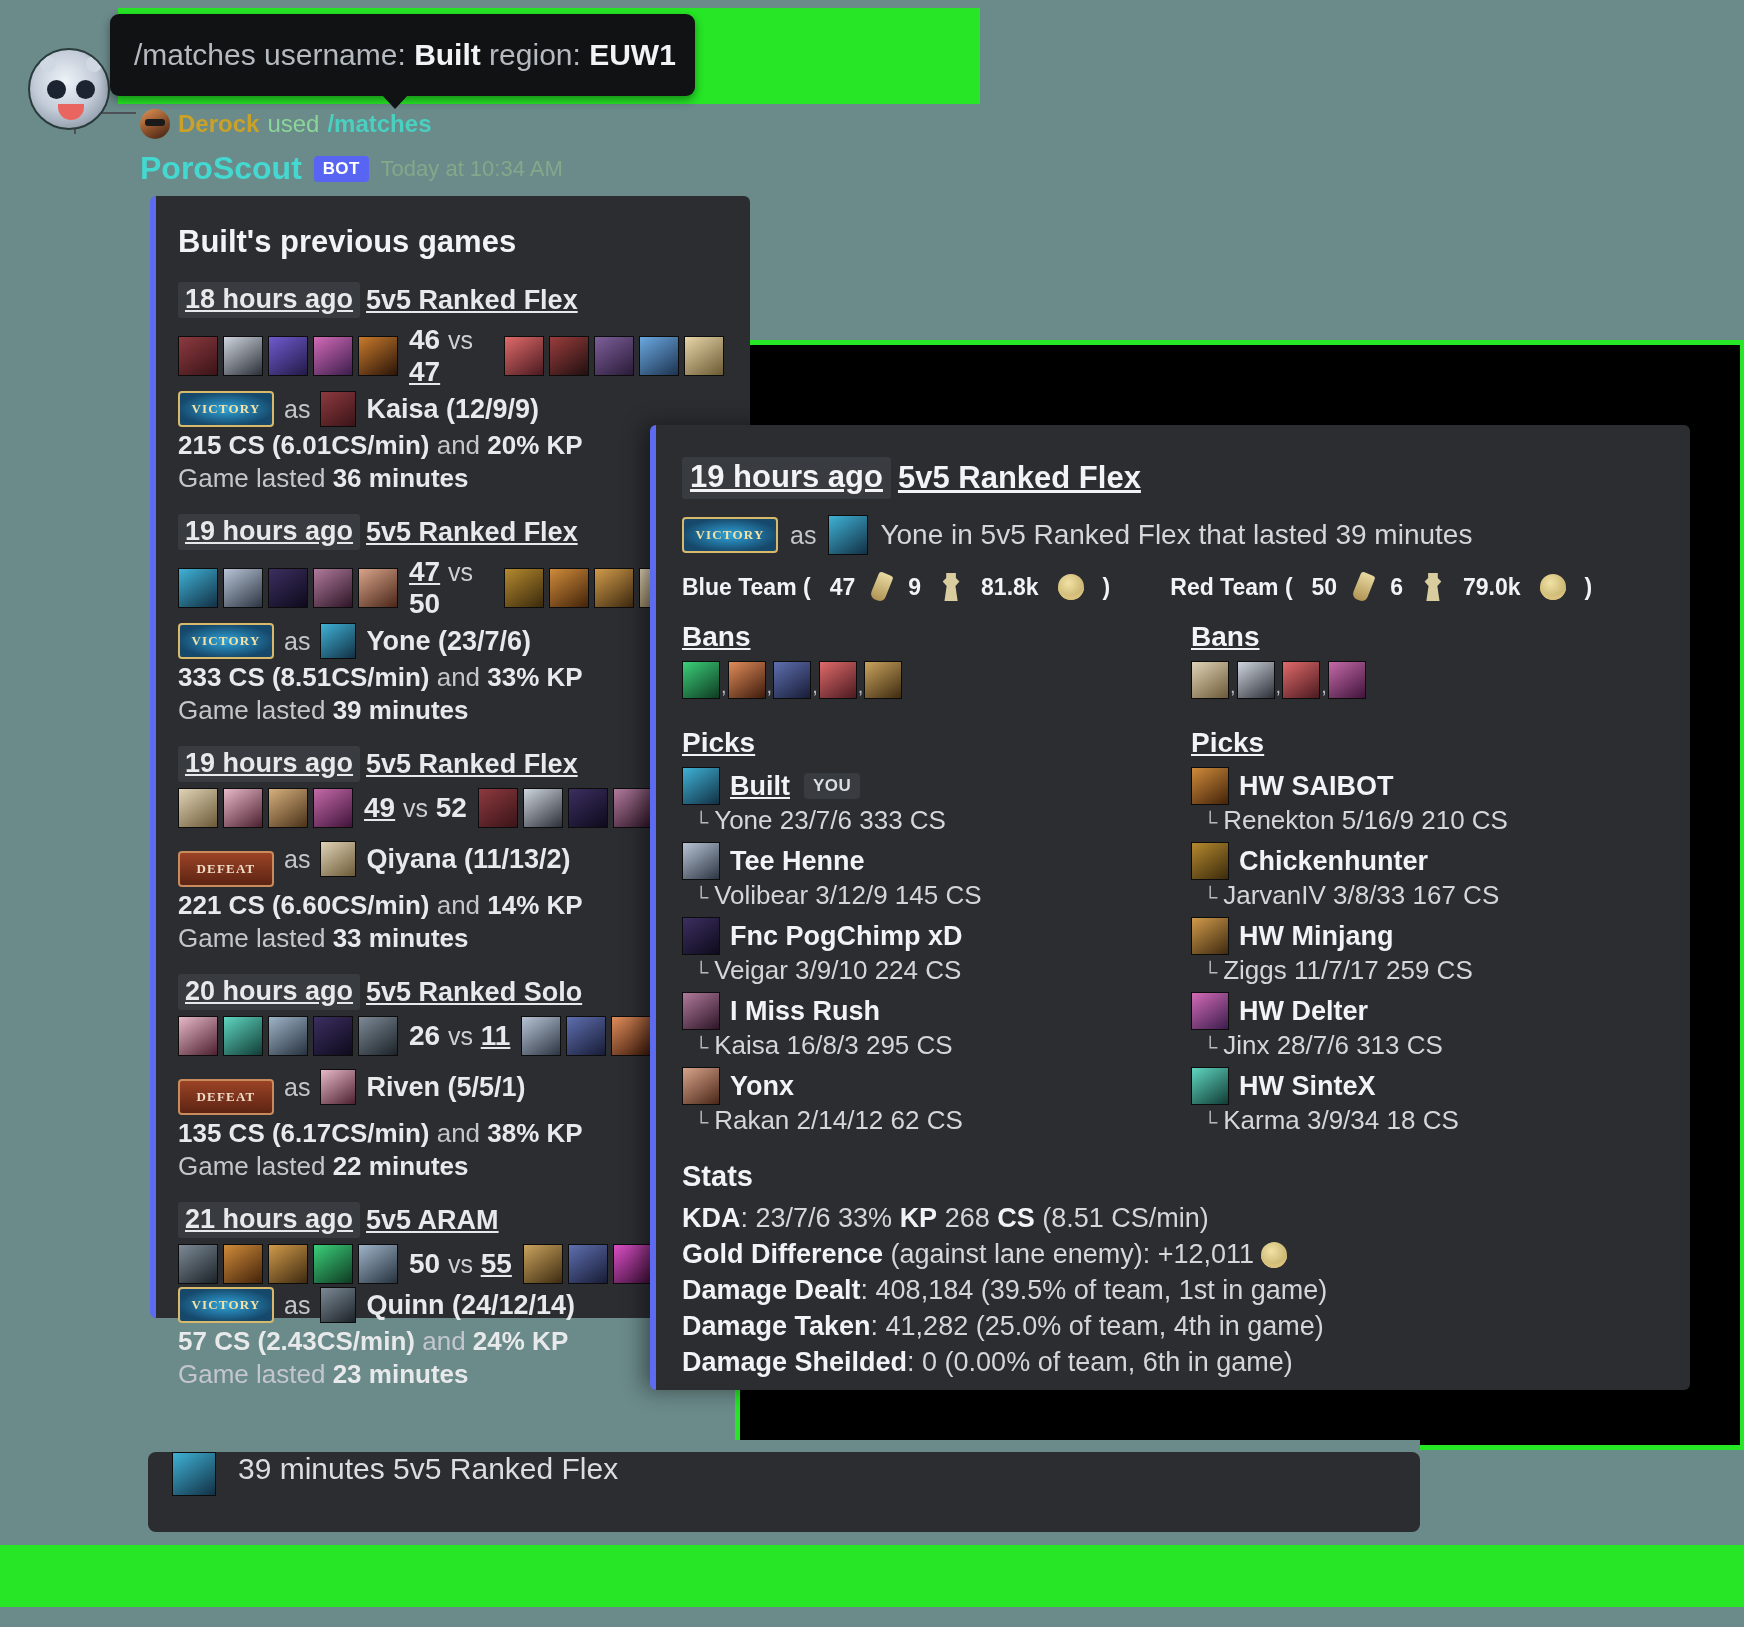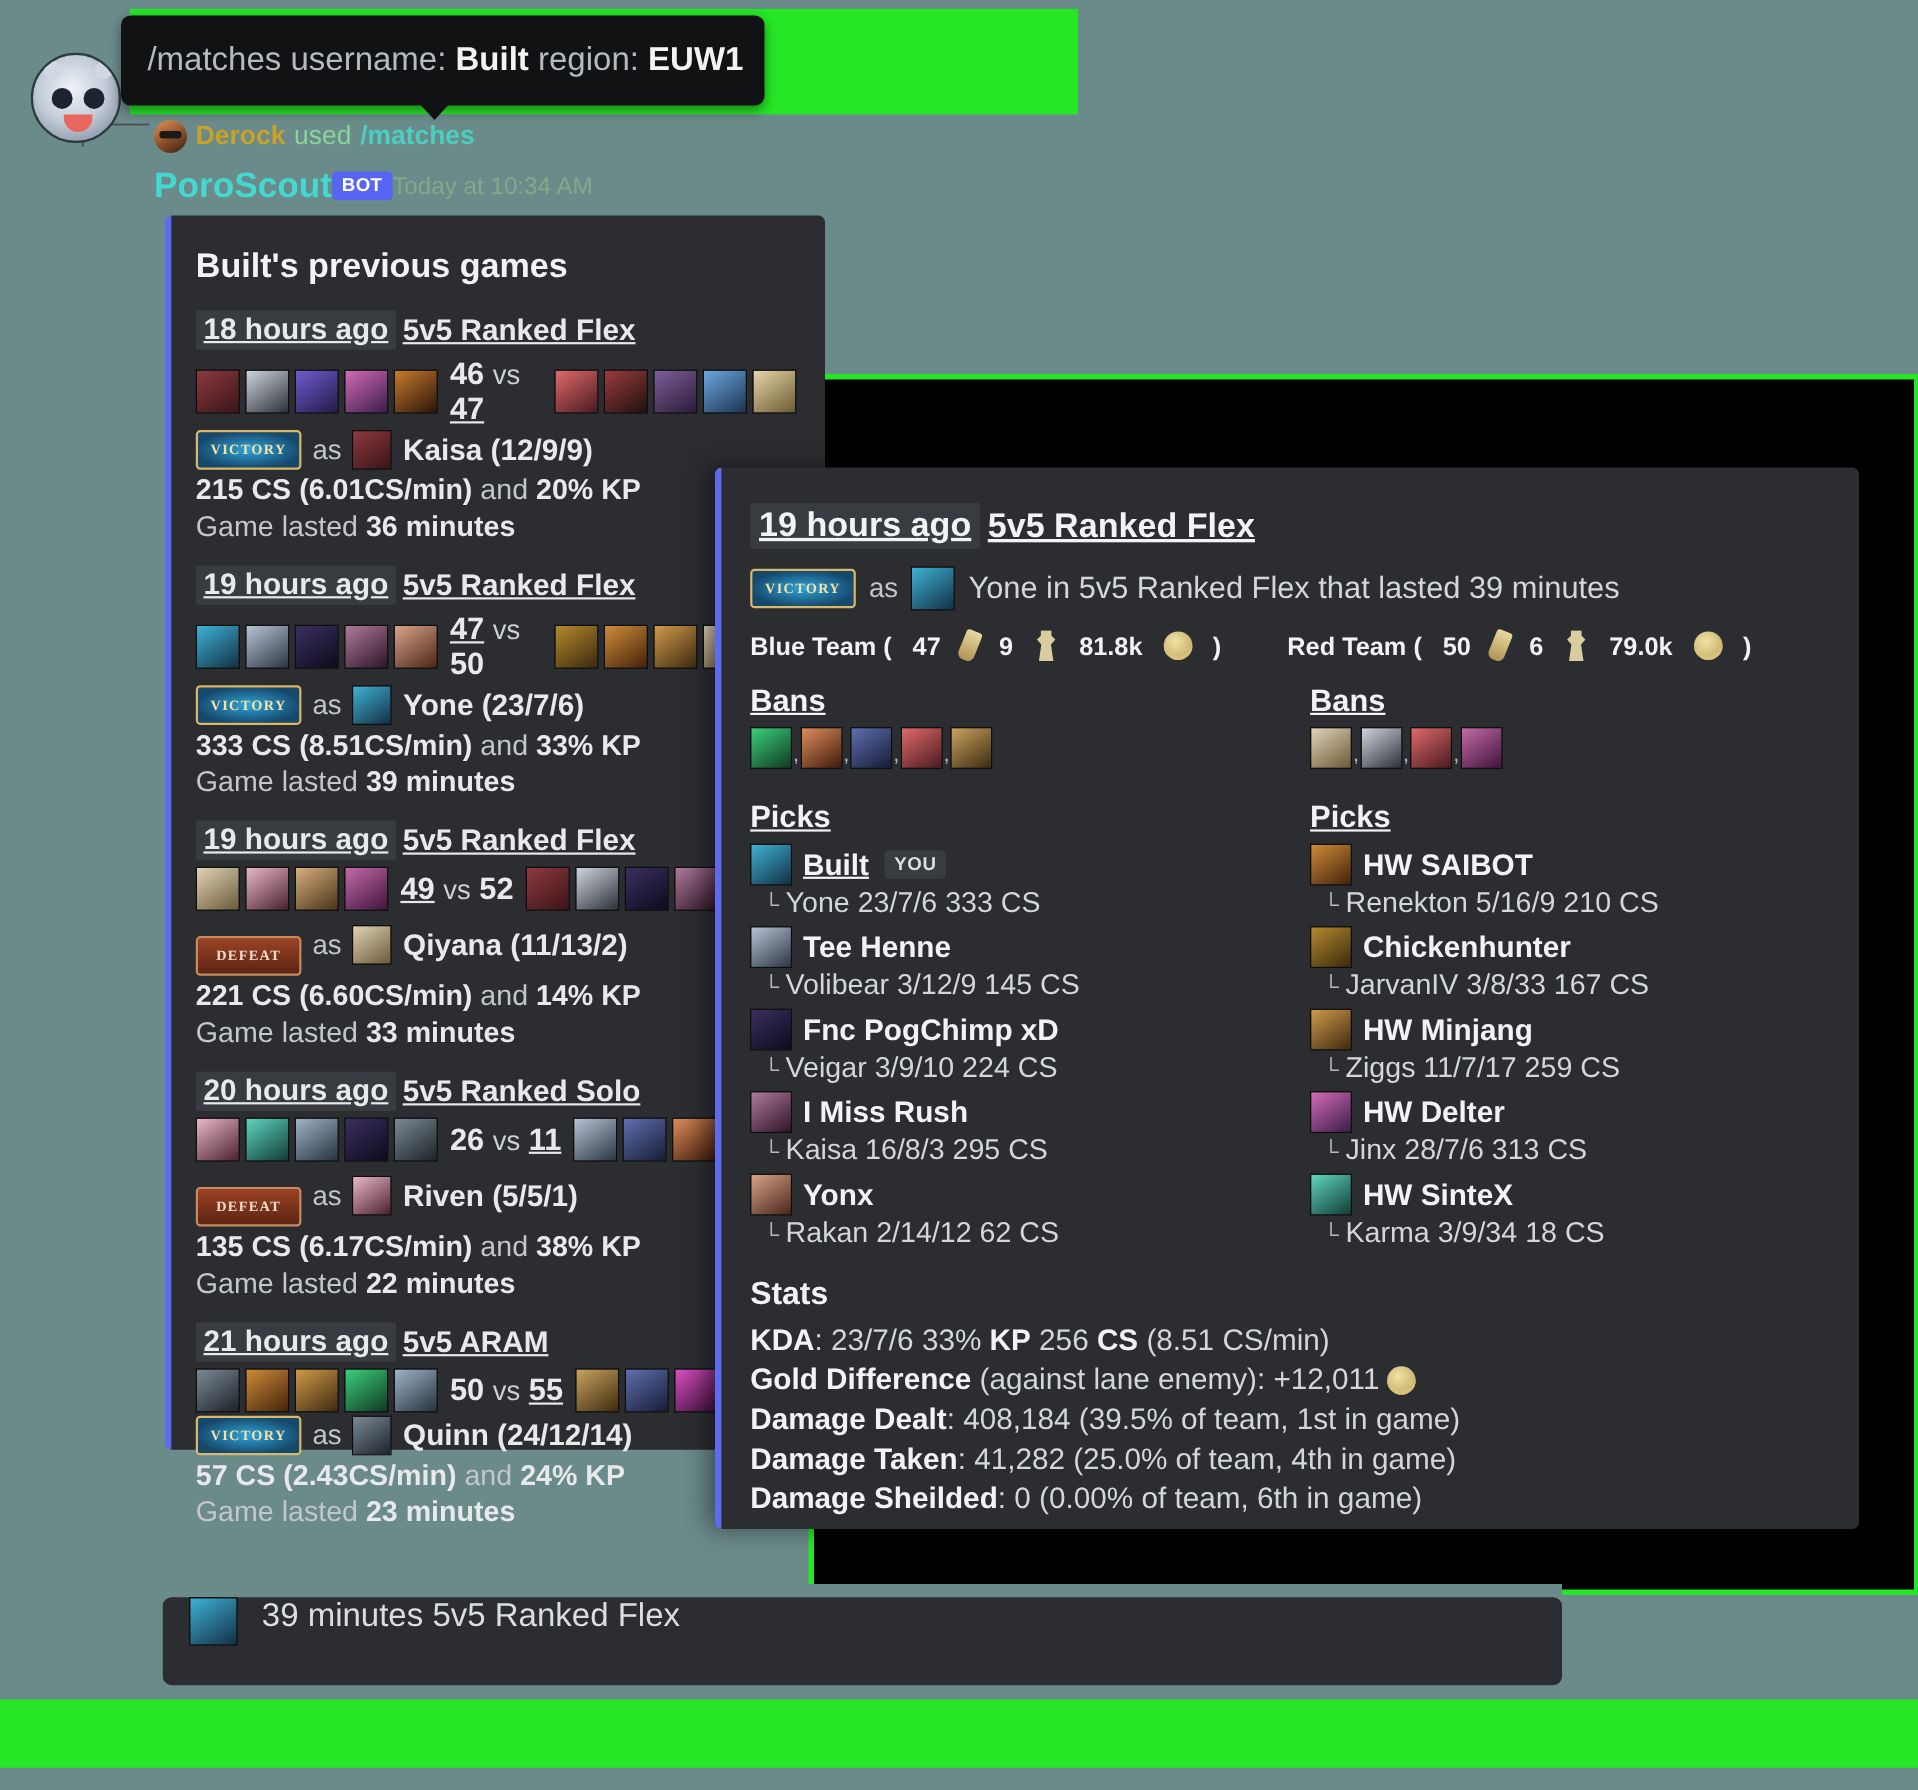--- a/index.html
+++ b/index.html
@@ -75,21 +75,21 @@
     content: ""; position: absolute; left: 5px; top: 10px;
     width: 20px; height: 7px; background: #1a1a1a; border-radius: 3px;
   }
   .cmd-user { font-size: 24px; font-weight: 700; color: #c9a227; }
   .cmd-used { font-size: 24px; color: #8ad69a; }
   .cmd-name { font-size: 24px; color: #4ad0c0; font-weight: 700; }
 
   .bot-line {
     position: absolute;
     left: 140px; top: 50px;
-    display: flex; align-items: center; 
+    display: flex; align-items: center; gap: 12px;
   }
   .bot-name { font-size: 32px; font-weight: 700; color: #44d9d0; }
   .bot-tag {
     background: #5865f2; color: #fff;
     font-size: 17px; font-weight: 700;
     padding: 3px 9px; border-radius: 4px;
     letter-spacing: .3px;
   }
   .bot-time { font-size: 22px; color: #83a88a; }
 
@@ -621,21 +621,21 @@
               <span class="elbow">└</span>
               <span>Karma 3/9/34 18 CS</span>
             </div>
           </div>
         </div>
     </div>
   </div>
 
   <div class="stats-title">Stats</div>
   <div class="stats-line">
-    <span><b>KDA</b><span>: 23/7/6 33% </span><b>KP</b><span> 256 </span><b>CS</b><span> (8.51 CS/min)</span></span>
+    <span><b>KDA</b><span>: 23/7/6 33% </span><b>KP</b><span> 268 </span><b>CS</b><span> (8.51 CS/min)</span></span>
   </div>
   <div class="stats-line">
     <span><b>Gold Difference</b><span> (against lane enemy): +12,011</span></span>
     <span class="icon-gold"></span>
   </div>
   <div class="stats-line">
     <span><b>Damage Dealt</b><span>: 408,184 (39.5% of team, 1st in game)</span></span>
   </div>
   <div class="stats-line">
     <span><b>Damage Taken</b><span>: 41,282 (25.0% of team, 4th in game)</span></span>

